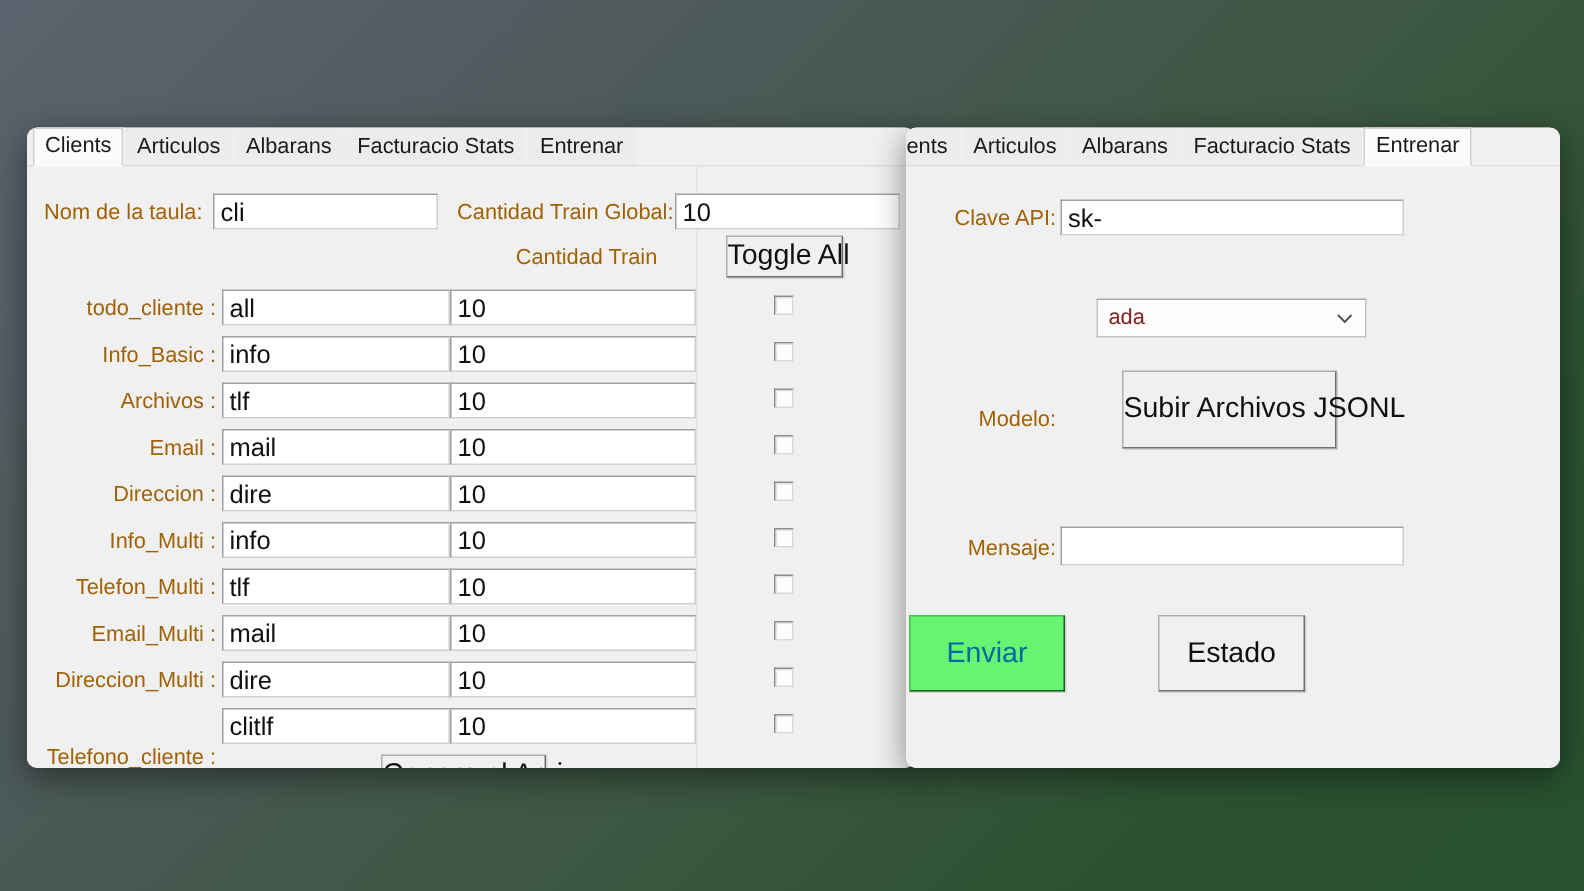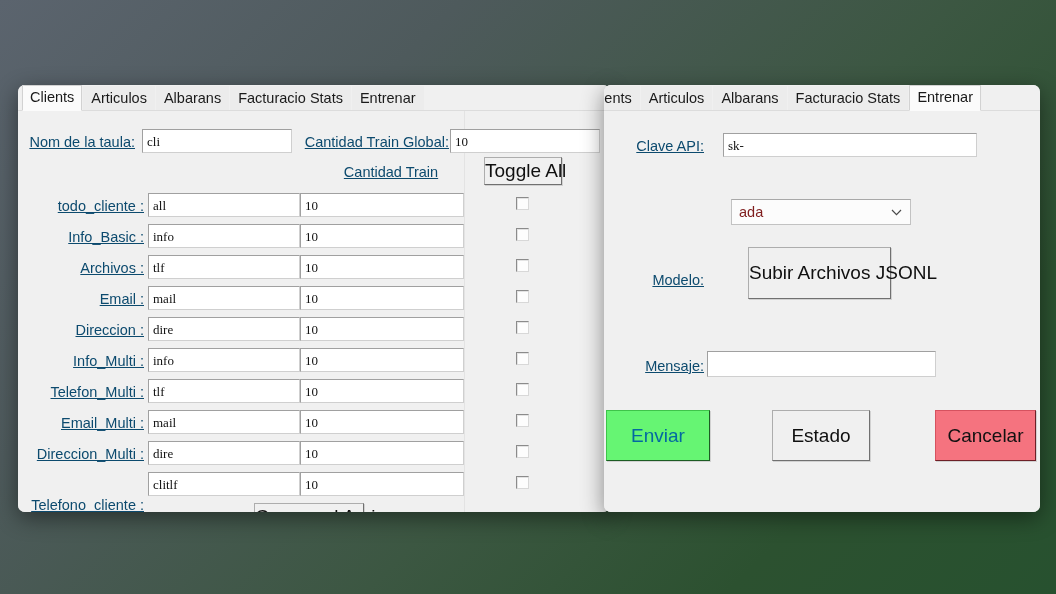--- a/index.html
+++ b/index.html
@@ -89,36 +89,35 @@
   .panel-body {
     position: relative;
     background: #f0f0f0;
     height: calc(100% - 26px);
   }
 
   
   .lbl {
     position: absolute;
     font-size: 14.5px;
-    color: #0c4a6e;
+    color: #a16207;
     white-space: nowrap;
     line-height: 18px;
-    text-decoration: underline;
   }
   .lbl.right { text-align: right; }
 
   .txt {
     position: absolute;
     box-sizing: border-box;
     background: #ffffff;
     border: 1px solid #cfcfcf;
     border-top-color: #a0a0a0;
     border-left-color: #a0a0a0;
-    font-family: Liberation Serif, serif;
-    font-size: 13px;
+    font-family: Liberation Sans, sans-serif;
+    font-size: 17px;
     color: #101010;
     padding: 1px 0 0 4px;
     line-height: 20px;
     outline: none;
   }
 
   .btn {
     position: absolute;
     box-sizing: border-box;
     background: #f0f0f0;
@@ -282,37 +281,36 @@
       <div class="tab">Clients</div>
       <div class="tab">Articulos</div>
       <div class="tab">Albarans</div>
       <div class="tab">Facturacio Stats</div>
       <div class="tab active">Entrenar</div>
     </div>
 
     <div class="panel-body">
 
       <div class="lbl right" style="left:0px; top:26px; width:100px;">Clave API:</div>
-      <input class="txt" style="left: 103px; top: 22px; width: 254px; height: 24px; margin-left: 16px;" value="sk-">
+      <input class="txt" style="left: 103px; top: 22px; width: 229px; height: 24px;" value="sk-">
 
       <div class="combo" style="left:127px; top:88px; width:180px; height:26px;">
         <span>ada</span>
         <span class="chev">
           <svg viewBox="0 0 11 7" width="11" height="7">
             <path d="M1 1 L5.5 5.6 L10 1" fill="none" stroke="#4a4a4a" stroke-width="1.2"></path>
           </svg>
         </span>
       </div>
 
       <div class="lbl right" style="left:0px; top:160px; width:100px;">Modelo:</div>
       <div class="btn" style="left:144px; top:136px; width:143px; height:52px; line-height:50px;">Subir Archivos JSONL</div>
 
       <div class="lbl right" style="left:0px; top:246px; width:100px;">Mensaje:</div>
       <input class="txt" style="left: 103px; top: 240px; width: 229px; height: 26px;" value="">
 
       <div class="btn btn-send" style="left:2px; top:299px; width:104px; height:51px; line-height:49px;">Enviar</div>
       <div class="btn" style="left:168px; top:299px; width:98px; height:51px; line-height:49px;">Estado</div>
-      <div class="btn btn-cancel" style="left:331px; top:299px; width:101px; height:51px; line-height:49px;">Cancelar</div>
 
     </div>
   </div>
 
 </div>
 
 </body></html>

